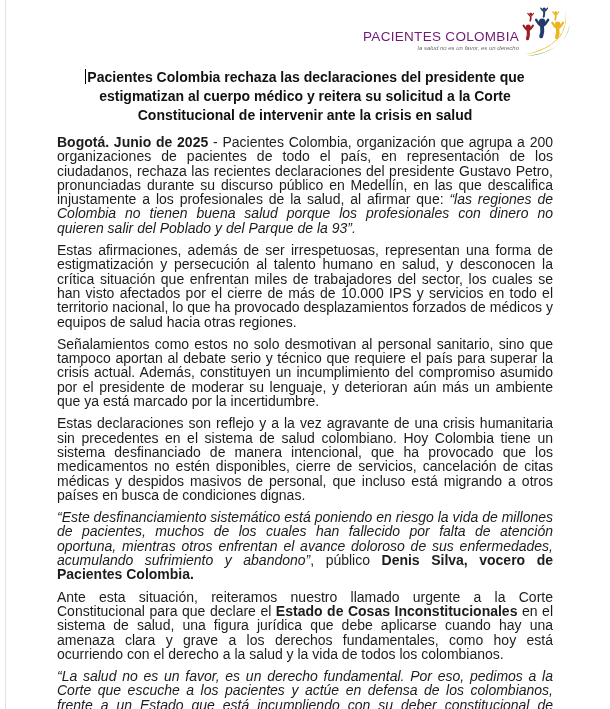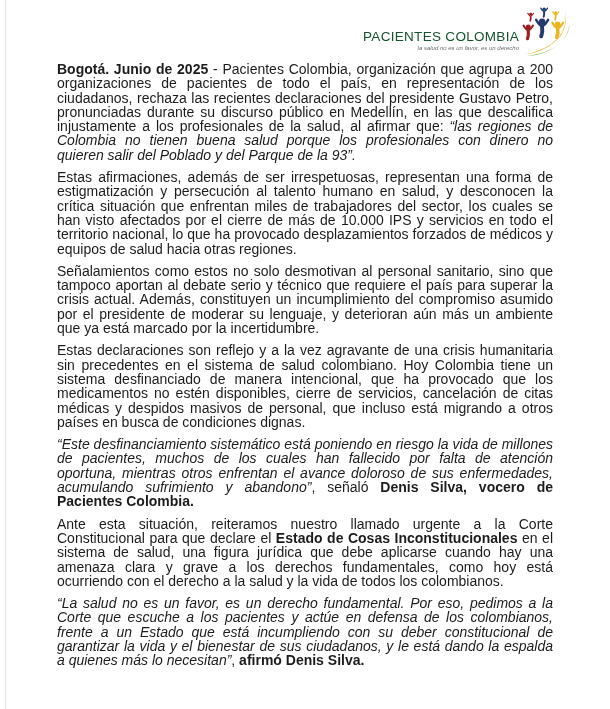--- a/index.html
+++ b/index.html
@@ -30,21 +30,21 @@
   }
   .logo {
     display: flex;
     align-items: flex-end;
     gap: 1px;
   }
   .logo-text { text-align: right; padding-bottom: 7px; }
   .wordmark {
     font-size: 13.5px;
     letter-spacing: 0.3px;
-    color: #14532d;
+    color: #701a75;
     white-space: nowrap;
   }
   .tagline {
     font-size: 6px;
     font-style: italic;
     color: #6a6a6a;
     white-space: nowrap;
     margin-top: 1px;
   }
   .figures { width: 54px; height: 52px; display: block; }
@@ -129,23 +129,24 @@
           <circle cx="10" cy="3.5" r="3.4" fill="#eab51e"></circle>
           <path fill="none" stroke-width="4.2" stroke-linecap="round" d="M10,9.2 Q10.8,14 9,19" stroke="#eab51e"></path>
           <path fill="none" stroke-width="2.6" stroke-linecap="round" d="M10,8.6 Q6.2,6.2 3.6,1.4" stroke="#eab51e"></path>
           <path fill="none" stroke-width="2.6" stroke-linecap="round" d="M10,8.6 Q13.8,6.2 16.4,1.4" stroke="#eab51e"></path>
         </g>
       </svg>
     </div>
   </div>
 
   <div class="content">
+    <h1 class="doc-title"><span class="caret"></span><span>Pacientes Colombia rechaza las declaraciones del presidente que estigmatizan al cuerpo médico y reitera su solicitud a la Corte Constitucional de intervenir ante la crisis en salud</span></h1>
     <div>
         <p class="para"><span class="b">Bogotá. Junio de 2025</span><span> - Pacientes Colombia, organización que agrupa a 200 organizaciones de pacientes de todo el país, en representación de los ciudadanos, rechaza las recientes declaraciones del presidente Gustavo Petro, pronunciadas durante su discurso público en Medellín, en las que descalifica injustamente a los profesionales de la salud, al afirmar que: </span><span class="i">“las regiones de Colombia no tienen buena salud porque los profesionales con dinero no quieren salir del Poblado y del Parque de la 93”.</span></p>
         <p class="para"><span>Estas afirmaciones, además de ser irrespetuosas, representan una forma de estigmatización y persecución al talento humano en salud, y desconocen la crítica situación que enfrentan miles de trabajadores del sector, los cuales se han visto afectados por el cierre de más de 10.000 IPS y servicios en todo el territorio nacional, lo que ha provocado desplazamientos forzados de médicos y equipos de salud hacia otras regiones.</span></p>
         <p class="para"><span>Señalamientos como estos no solo desmotivan al personal sanitario, sino que tampoco aportan al debate serio y técnico que requiere el país para superar la crisis actual. Además, constituyen un incumplimiento del compromiso asumido por el presidente de moderar su lenguaje, y deterioran aún más un ambiente que ya está marcado por la incertidumbre.</span></p>
         <p class="para"><span>Estas declaraciones son reflejo y a la vez agravante de una crisis humanitaria sin precedentes en el sistema de salud colombiano. Hoy Colombia tiene un sistema desfinanciado de manera intencional, que ha provocado que los medicamentos no estén disponibles, cierre de servicios, cancelación de citas médicas y despidos masivos de personal, que incluso está migrando a otros países en busca de condiciones dignas.</span></p>
-        <p class="para"><span class="i">“Este desfinanciamiento sistemático está poniendo en riesgo la vida de millones de pacientes, muchos de los cuales han fallecido por falta de atención oportuna, mientras otros enfrentan el avance doloroso de sus enfermedades, acumulando sufrimiento y abandono”</span><span>, señaló </span><span class="b">Denis Silva, vocero de Pacientes Colombia.</span></p>
+        <p class="para"><span class="i">“Este desfinanciamiento sistemático está poniendo en riesgo la vida de millones de pacientes, muchos de los cuales han fallecido por falta de atención oportuna, mientras otros enfrentan el avance doloroso de sus enfermedades, acumulando sufrimiento y abandono”</span><span>, público </span><span class="b">Denis Silva, vocero de Pacientes Colombia.</span></p>
         <p class="para"><span>Ante esta situación, reiteramos nuestro llamado urgente a la Corte Constitucional para que declare el </span><span class="b">Estado de Cosas Inconstitucionales</span><span> en el sistema de salud, una figura jurídica que debe aplicarse cuando hay una amenaza clara y grave a los derechos fundamentales, como hoy está ocurriendo con el derecho a la salud y la vida de todos los colombianos.</span></p>
         <p class="para"><span class="i">“La salud no es un favor, es un derecho fundamental. Por eso, pedimos a la Corte que escuche a los pacientes y actúe en defensa de los colombianos, frente a un Estado que está incumpliendo con su deber constitucional de garantizar la vida y el bienestar de sus ciudadanos, y le está dando la espalda a quienes más lo necesitan”</span><span>, </span><span class="b">afirmó Denis Silva.</span></p>
       </div>
   </div>
 </div>
 
 </body></html>

